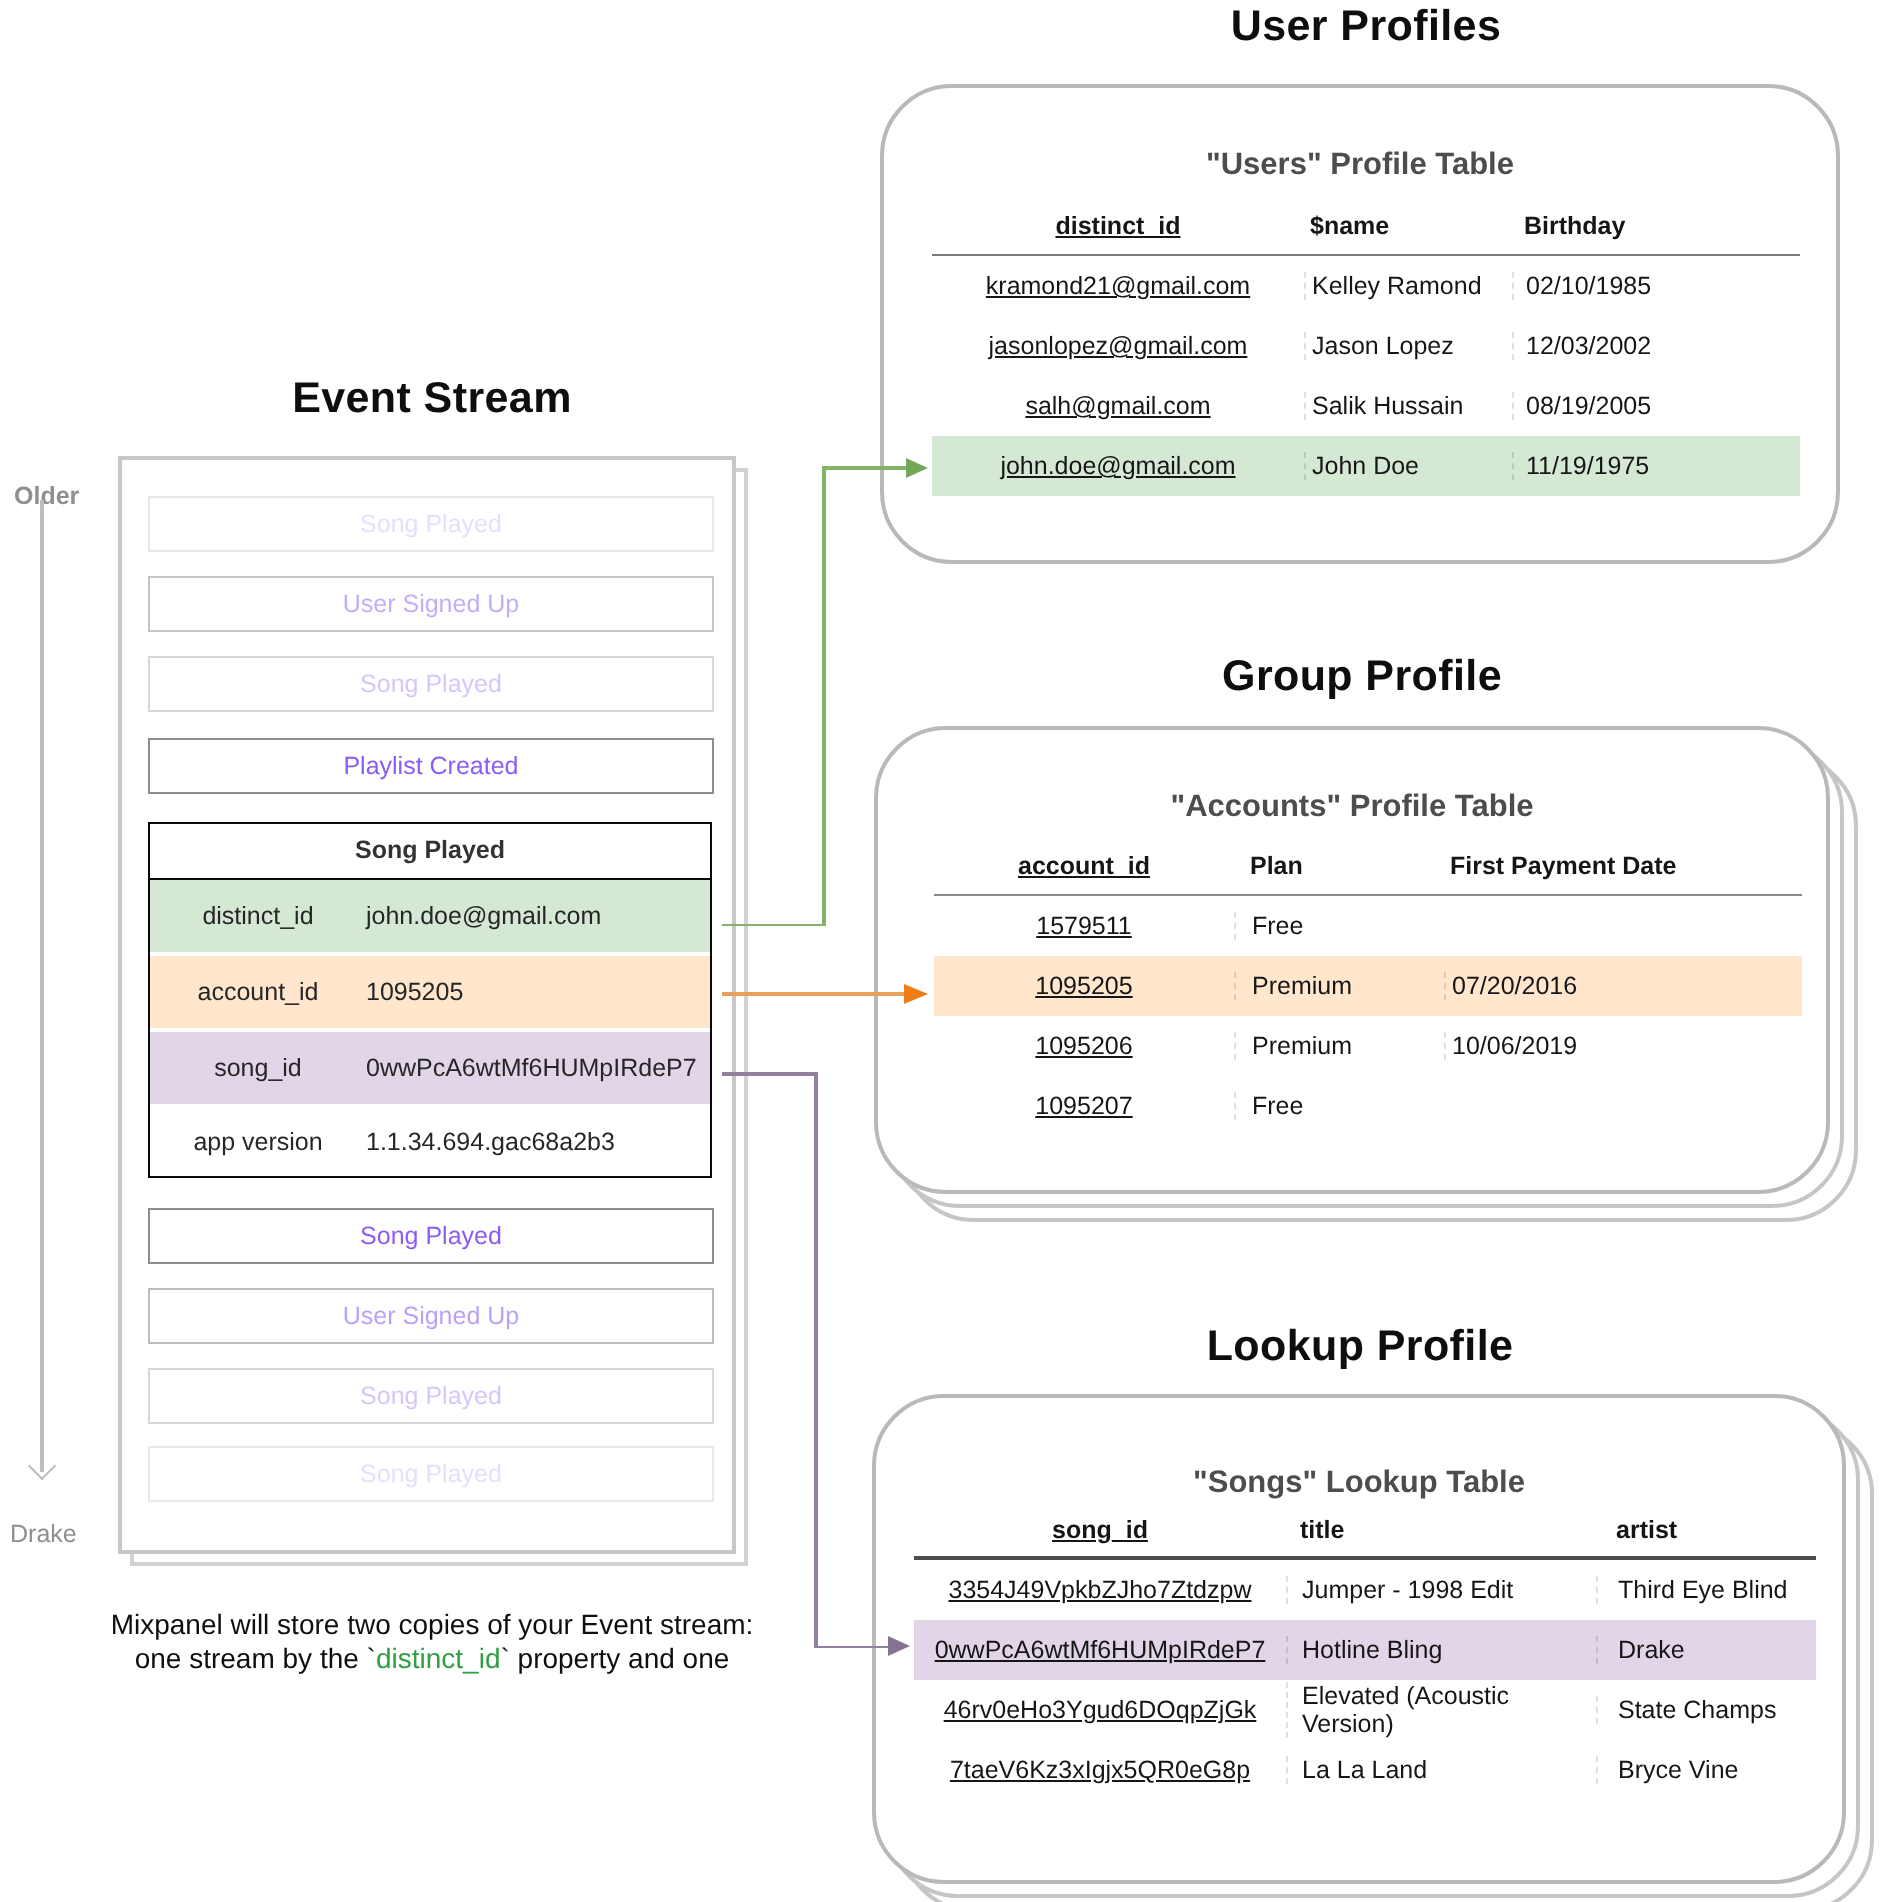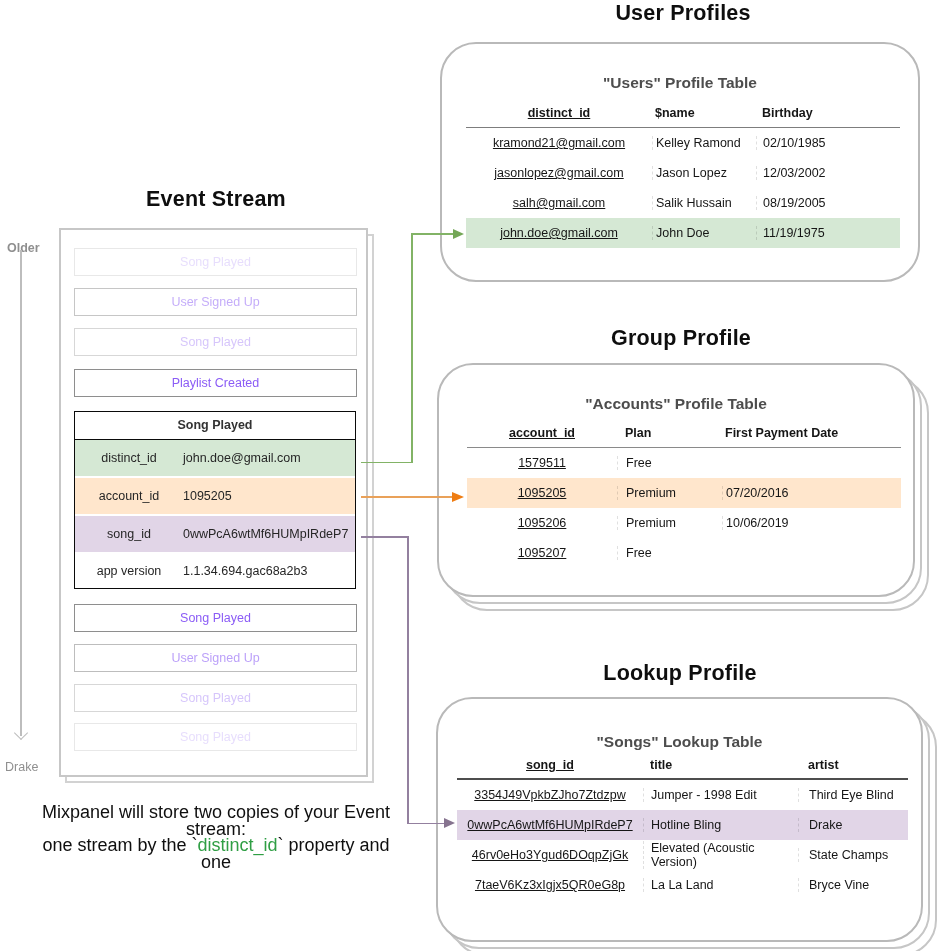--- a/index.html
+++ b/index.html
@@ -32,21 +32,21 @@
   .bg-orange{background:#ffe6cc;}
   .bg-purple{background:#e1d5e7;}
 
   .axis-label{position:absolute;font-size:12.5px;color:#8f8f8f;}
   .axis-line{position:absolute;left:20px;top:250px;width:1.5px;height:486px;background:#bdbdbd;}
   .axis-head{position:absolute;left:16px;top:728px;width:9px;height:9px;
              border-right:1.5px solid #bdbdbd;border-bottom:1.5px solid #bdbdbd;
              transform:rotate(45deg);}
 
   .caption{position:absolute;left:30px;top:804px;width:372px;text-align:center;
-           font-size:18px;line-height:16.5px;color:#0f0f0f;}
+           font-size:14px;line-height:16.5px;color:#0f0f0f;}
   .cap-green{color:#2f9e44;}
   .cap-orange{color:#f59f1e;}
 
   
   .card,.card-shadow{position:absolute;background:#fff;border:2px solid #b9b9b9;border-radius:36px;}
   .card-shadow{border-color:#c6c6c6;}
   .card-title{position:absolute;left:0;width:100%;text-align:center;font-weight:bold;
               font-size:15.5px;color:#4d4d4d;}
   .ptable{position:absolute;font-size:12.5px;color:#161616;}
   .hrow{display:flex;align-items:center;font-weight:bold;}

